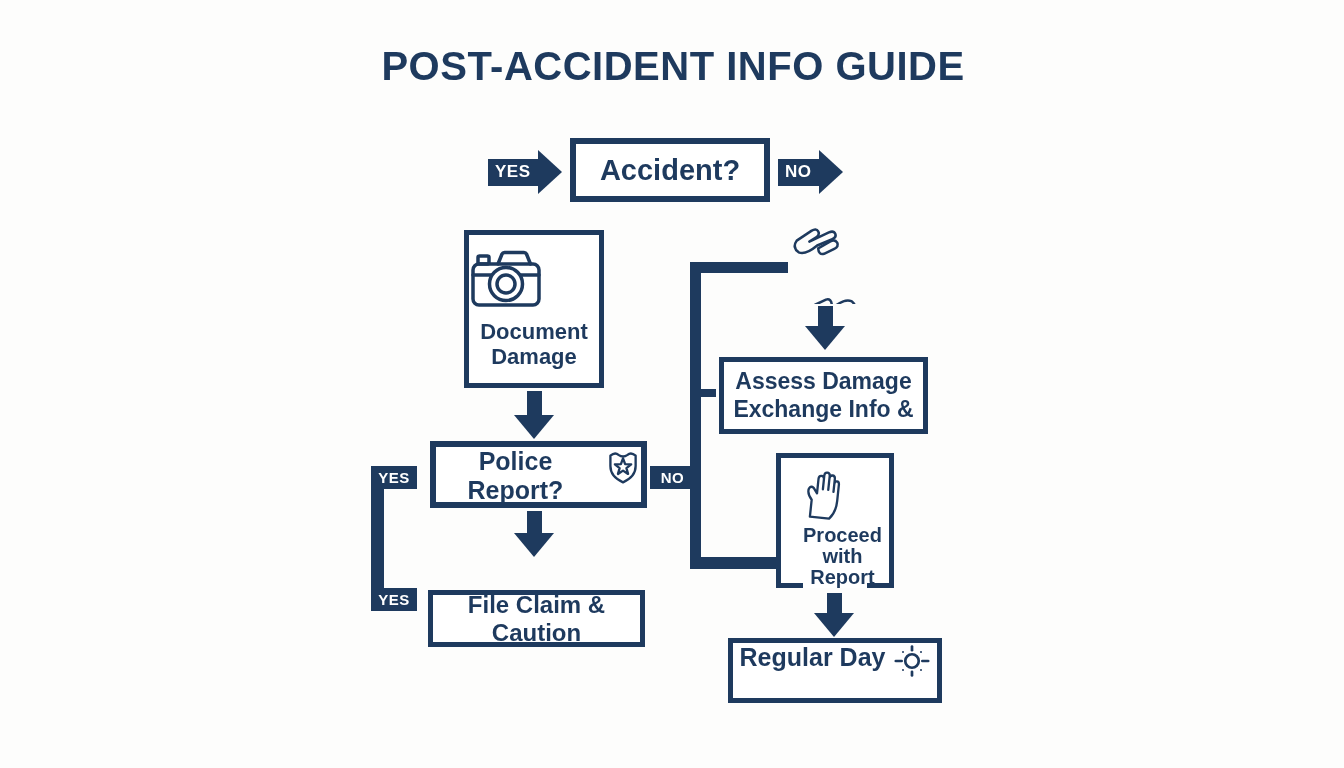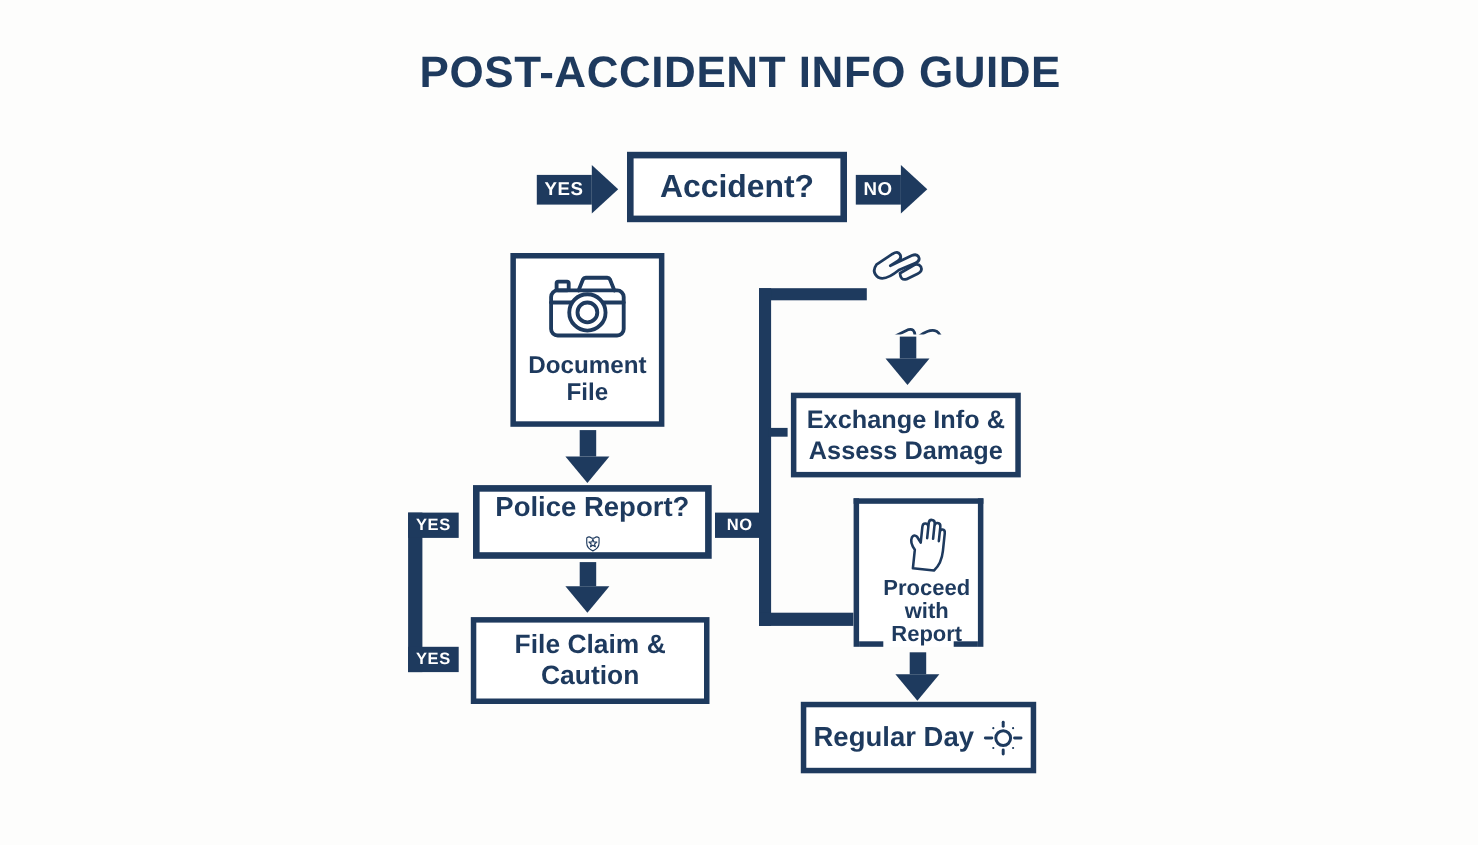--- a/index.html
+++ b/index.html
@@ -23,21 +23,21 @@
     font-size:40px;font-weight:bold;letter-spacing:.5px;
     color:var(--navy);
     padding-left:16px;
   }
   
   .box{
     position:absolute;
     background:var(--boxfill);
     border:5px solid var(--navy);
     display:flex;flex-direction:column;
-    align-items:center;justify-content:center;
+    justify-content:center;
     text-align:center;font-weight:bold;color:var(--navy);
   }
   .b6{border-width:6px;}
   
   .tag{
     position:absolute;background:var(--navy);color:#fff;
     font-size:15px;font-weight:bold;letter-spacing:.5px;
     display:flex;align-items:center;justify-content:center;
   }
   
@@ -61,22 +61,22 @@
   .varrow .head{
     width:0;height:0;
     border-left:20px solid transparent;
     border-right:20px solid transparent;
     border-top:24px solid var(--navy);
   }
   
   .accident{left:570px;top:138px;width:200px;height:64px;font-size:29px;}
   .docscene{left:464px;top:230px;width:140px;height:158px;font-size:22px;line-height:1.15;}
   .docscene svg{margin-bottom:10px;}
-  .police{left:430px;top:441px;width:217px;height:67px;font-size:25px;flex-direction:column;gap:10px;}
-  .fileclaim{left:428px;top:561px;width:217px;height:79px;font-size:24px;line-height:1.15;}
+  .police{left:430px;top:441px;width:217px;height:67px;font-size:25px;flex-direction:row;gap:10px;}
+  .fileclaim{left:428px;top:590px;width:217px;height:57px;font-size:24px;line-height:1.15;}
   .exchange{left:719px;top:357px;width:209px;height:77px;font-size:23px;line-height:1.2;}
   .proceed{
     left:776px;top:453px;width:118px;height:135px;
     font-size:20px;line-height:1.05;
     border-bottom:none;justify-content:flex-start;padding-top:12px;padding-left:15px;
   }
   .proceed::before,.proceed::after{
     content:"";position:absolute;bottom:0;width:22px;height:5px;background:var(--navy);
   }
   .proceed::before{left:0;}
@@ -109,21 +109,21 @@
   <div class="box docscene">
     <svg class="icon" width="74" height="60" viewBox="0 0 74 60" fill="none" stroke="#1e3a5e" stroke-width="3.5" stroke-linejoin="round" stroke-linecap="round">
       <rect x="9" y="7" width="11" height="8" rx="1.5"></rect>
       <path d="M29,15 L33,5 Q33.7,3.5 35.5,3.5 L55,3.5 Q56.8,3.5 57.5,5 L61.5,15"></path>
       <rect x="4" y="15" width="66" height="41" rx="6"></rect>
       <line x1="4" y1="26" x2="70" y2="26"></line>
       <circle cx="37" cy="35" r="16.5" fill="#ffffff"></circle>
       <circle cx="37" cy="35" r="9"></circle>
     </svg>
     <span>Document</span>
-    <span>File</span>
+    <span>Damage</span>
   </div>
 
   <div class="varrow" style="left:514px;top:391px;">
     <span class="shaft" style="height:24px;"></span>
       <span class="head"></span>
   </div>
 
   <div class="box b6 police">
     <span>Police Report?</span>
     <svg class="icon" width="40" height="40" viewBox="0 0 40 40" fill="none" stroke="#1e3a5e" stroke-width="2.6" stroke-linejoin="round" stroke-linecap="round">
@@ -166,22 +166,22 @@
     </g>
     <use href="#hands-top" transform="rotate(180 40 52)"></use>
   </svg>
 
   <div class="varrow" style="left:805px;top:306px;">
     <span class="shaft" style="height:20px;"></span>
       <span class="head"></span>
   </div>
 
   <div class="box exchange">
+    <span>Assess Damage</span>
     <span>Exchange Info &amp;</span>
-    <span>Assess Damage</span>
   </div>
 
   <div class="box proceed">
     <svg class="icon" width="54" height="66" viewBox="0 0 52 66" fill="none" stroke="#1e3a5e" stroke-width="3" stroke-linejoin="round" stroke-linecap="round">
       <g transform="rotate(6 26 33)">
         <path d="M12,62 L12,40 Q5,32 7,26 Q9,21.5 13,24.5 L18,31
                  L18,12 Q18,8 21.5,8 Q25,8 25,12 L25,25
                  L25,7 Q25,3 28.5,3 Q32,3 32,7 L32,25
                  L32,10 Q32,6 35.5,6 Q39,6 39,10 L39,27
                  L39,17 Q39,13 42,13 Q45,13 45,17 L45,38

